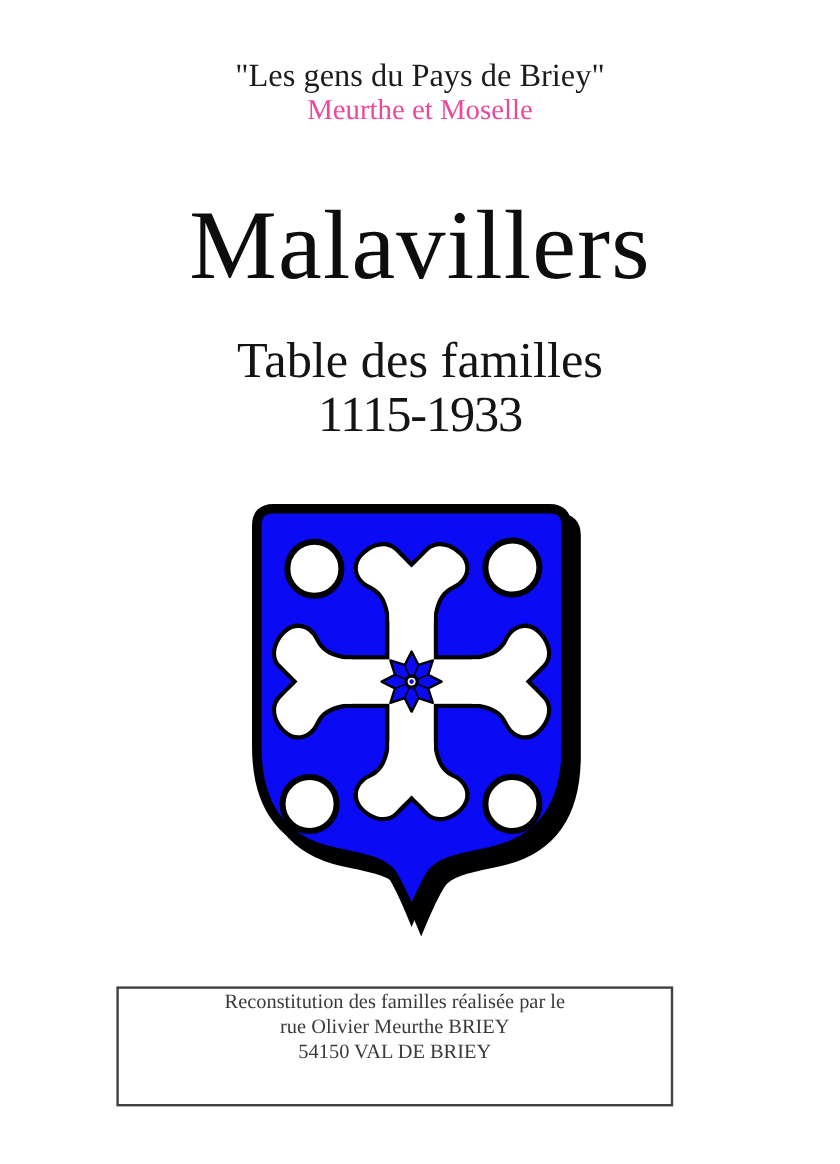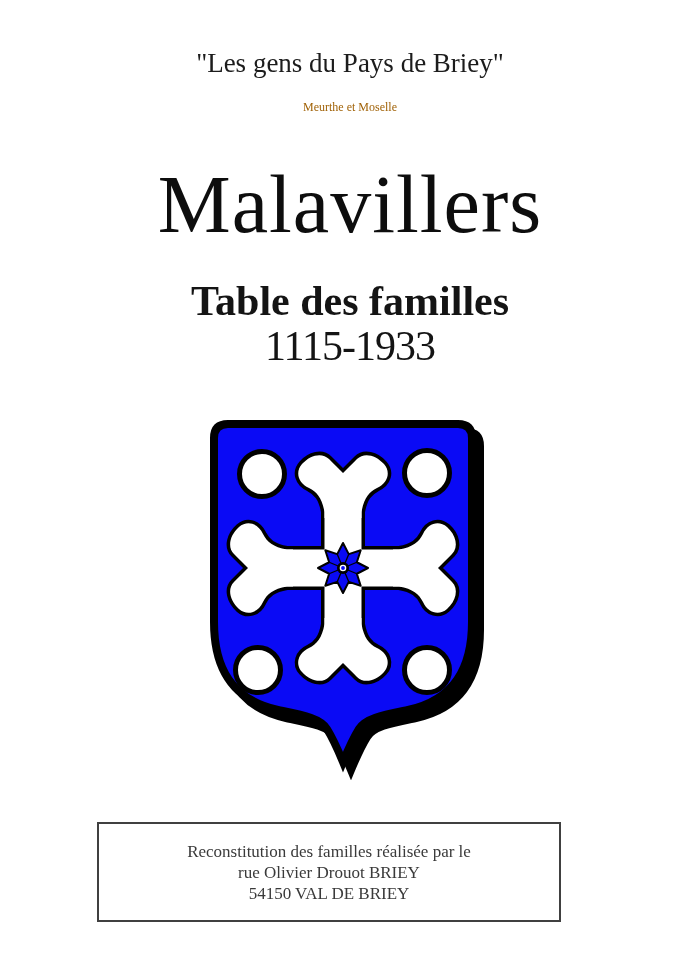--- a/index.html
+++ b/index.html
@@ -2,28 +2,28 @@
 <html><head>
 <meta charset="utf-8">
 <style>
   html,body{margin:0;padding:0;background:#fff;}
   .page{
     position:relative;width:700px;height:970px;background:#ffffff;
     font-family:"Liberation Serif","DejaVu Serif",serif;color:#111;overflow:hidden;
   }
   .centered{position:absolute;left:0;right:0;text-align:center;white-space:nowrap;}
   .series-title{top:48px;font-size:27px;color:#1c1c1c;}
-  .region-subtitle{top:100px;font-size:12px;color:#a16207;}
+  .region-subtitle{top:79px;font-size:24px;color:#ec4899;}
   .main-title{top:158px;font-size:82px;font-weight:normal;letter-spacing:1px;color:#0d0d0d;}
-  .subtitle{top:277px;font-size:42px;font-weight:bold;color:#141414;}
+  .subtitle{top:277px;font-size:42px;font-weight:normal;color:#141414;}
   .year-range{top:322px;font-size:42px;letter-spacing:-1px;color:#141414;}
   .arms{position:absolute;left:198px;top:412px;}
   .footer-box{
     position:absolute;left:97px;top:822px;width:464px;height:100px;box-sizing:border-box;
-    border:2px solid #404040;display:flex;flex-direction:column;justify-content:center;
+    border:2px solid #404040;display:flex;flex-direction:column;justify-content:flex-start;
     text-align:center;font-size:17px;line-height:21px;color:#3a3a3a;
   }
 </style>
 </head>
 <body>
 
 <div class="page">
 
   <div class="centered series-title">"Les gens du Pays de Briey"</div>
   <div class="centered region-subtitle">Meurthe et Moselle</div>
@@ -75,17 +75,17 @@
         <polygon fill="#0a0af5" stroke="#000" stroke-width="2" stroke-linejoin="round" points="25,0 13.86,5.74 17.68,17.68 5.74,13.86 0,25 -5.74,13.86 -17.68,17.68 -13.86,5.74 -25,0 -13.86,-5.74 -17.68,-17.68 -5.74,-13.86 0,-25 5.74,-13.86 17.68,-17.68 13.86,-5.74"></polygon>
         <path stroke="#000" stroke-width="1.3" fill="none" d="M0 0L13.86 5.74 M0 0L5.74 13.86 M0 0L-5.74 13.86 M0 0L-13.86 5.74 M0 0L-13.86 -5.74 M0 0L-5.74 -13.86 M0 0L5.74 -13.86 M0 0L13.86 -5.74"></path>
         <circle r="6" fill="#000"></circle>
         <circle r="2.6" fill="#0a0af5" stroke="#fff" stroke-width="1.4"></circle>
       </g>
     </g>
   </svg>
 
   <div class="footer-box">
     <div>Reconstitution des familles réalisée par le</div>
-    <div>rue Olivier Drouot BRIEY</div>
+    <div>rue Olivier Meurthe BRIEY</div>
     <div>54150 VAL DE BRIEY</div>
   </div>
 
 </div>
 
 </body></html>

